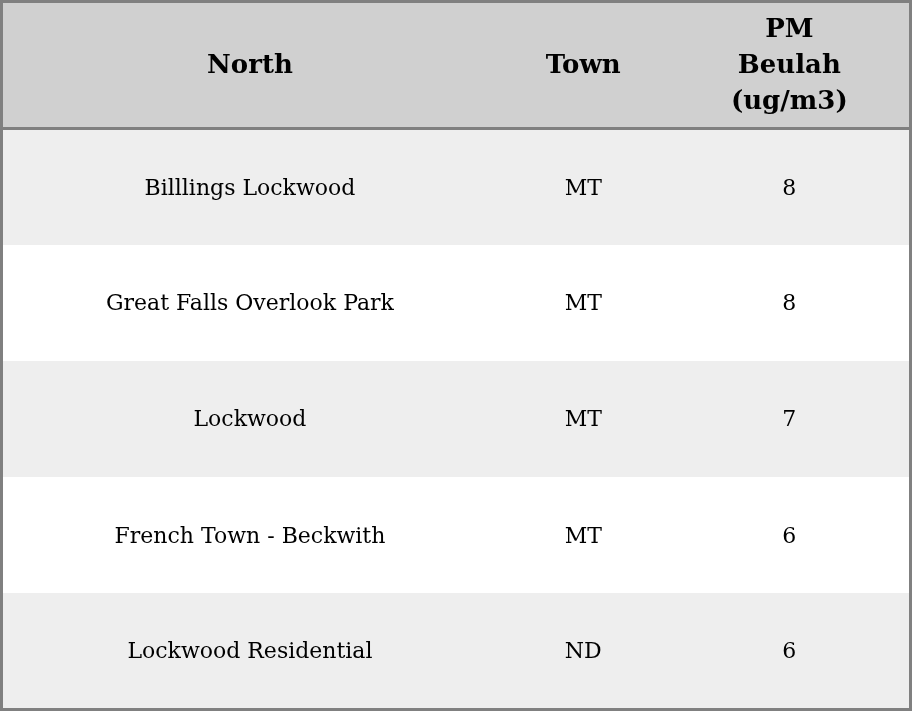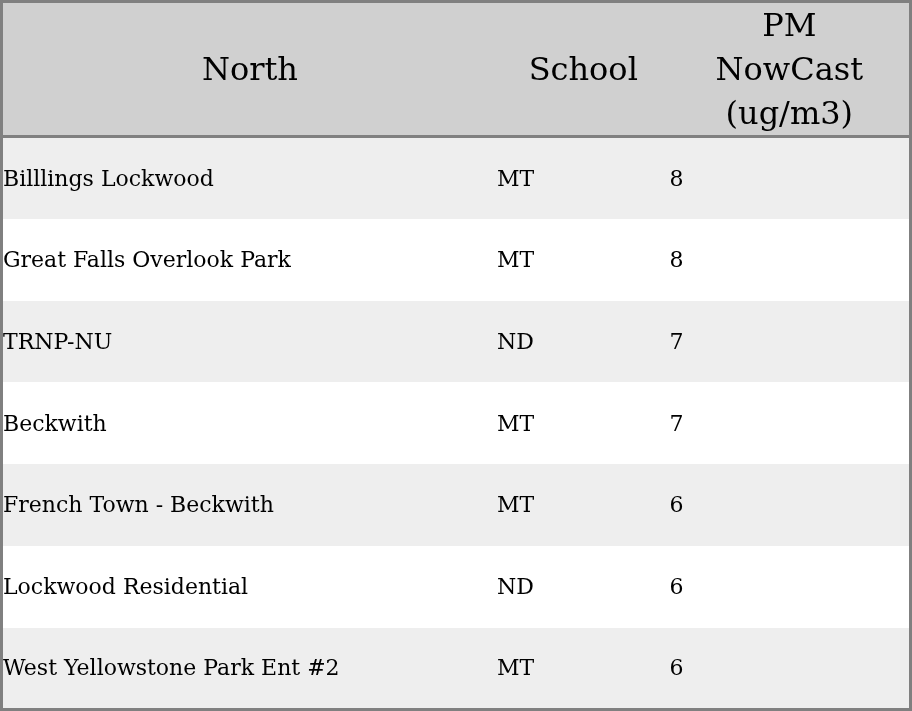--- a/index.html
+++ b/index.html
@@ -25,96 +25,86 @@
   }
   col.col-site  { width: 54.5%; }
   col.col-state { width: 19.0%; }
   col.col-pm    { width: 26.5%; }
 
   thead tr {
     height: 127px;
     background: #d0d0d0;
   }
   thead th {
-    font-size: 32px;
-    font-weight: normal;
+    font-size: 26px;
+    font-weight: bold;
     text-align: center;
     vertical-align: middle;
     border-bottom: 3px solid #808080;
     padding: 0;
     line-height: 1.38;
   }
   thead th .hline {
     display: block;
   }
 
   tbody tr {
     height: 58px;
   }
   tbody tr:nth-child(odd)  { background: #eeeeee; }
   tbody tr:nth-child(even) { background: #ffffff; }
   tbody td {
     font-size: 22px;
-    text-align: left;
+    text-align: center;
     vertical-align: middle;
     padding: 0;
   }
 </style>
 </head>
 <body>
 
 <div class="page">
   <table class="pm-table">
     <colgroup>
       <col class="col-site">
       <col class="col-state">
       <col class="col-pm">
     </colgroup>
     <thead>
       <tr>
         <th>North</th>
-        <th>School</th>
+        <th>Town</th>
         <th>
           <span class="hline">PM</span>
-          <span class="hline">NowCast</span>
+          <span class="hline">Beulah</span>
           <span class="hline">(ug/m3)</span>
         </th>
       </tr>
     </thead>
     <tbody>
       <tr>
         <td>Billlings Lockwood</td>
         <td>MT</td>
         <td>8</td>
       </tr>
       <tr>
         <td>Great Falls Overlook Park</td>
         <td>MT</td>
         <td>8</td>
       </tr>
       <tr>
-        <td>TRNP-NU</td>
-        <td>ND</td>
-        <td>7</td>
-      </tr>
-      <tr>
-        <td>Beckwith</td>
+        <td>Lockwood</td>
         <td>MT</td>
         <td>7</td>
       </tr>
       <tr>
         <td>French Town - Beckwith</td>
         <td>MT</td>
         <td>6</td>
       </tr>
       <tr>
         <td>Lockwood Residential</td>
         <td>ND</td>
         <td>6</td>
       </tr>
-      <tr>
-        <td>West Yellowstone Park Ent #2</td>
-        <td>MT</td>
-        <td>6</td>
-      </tr>
     </tbody>
   </table>
 </div>
 
 </body></html>

